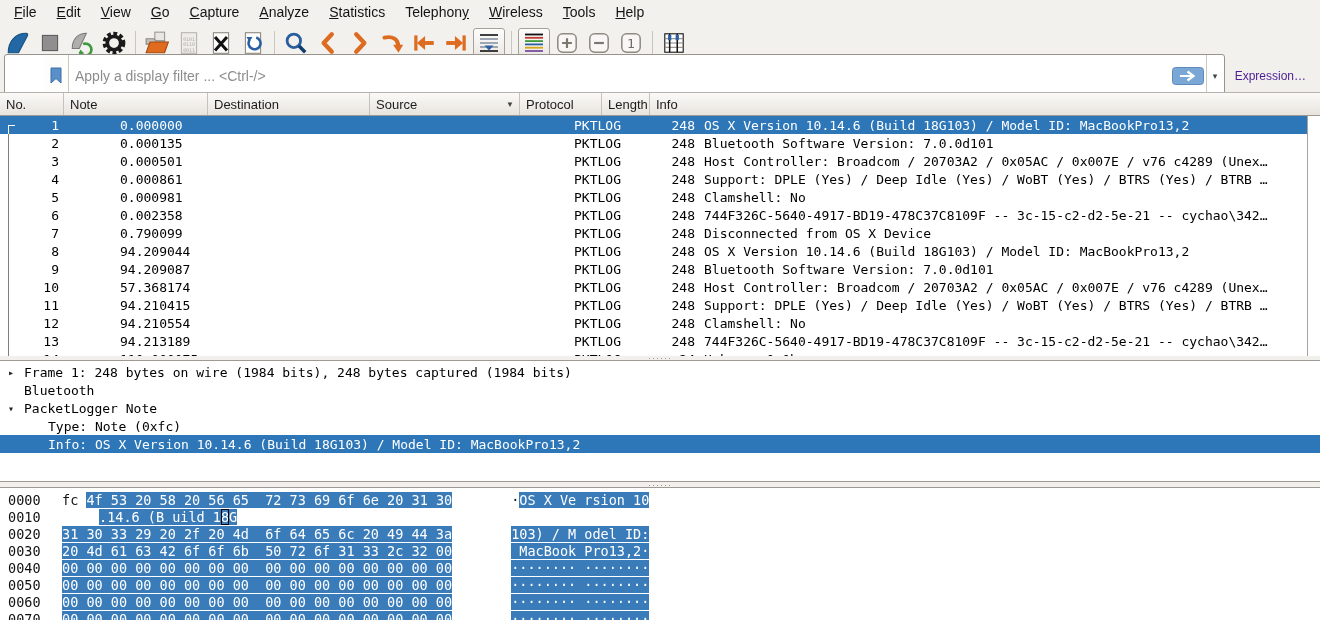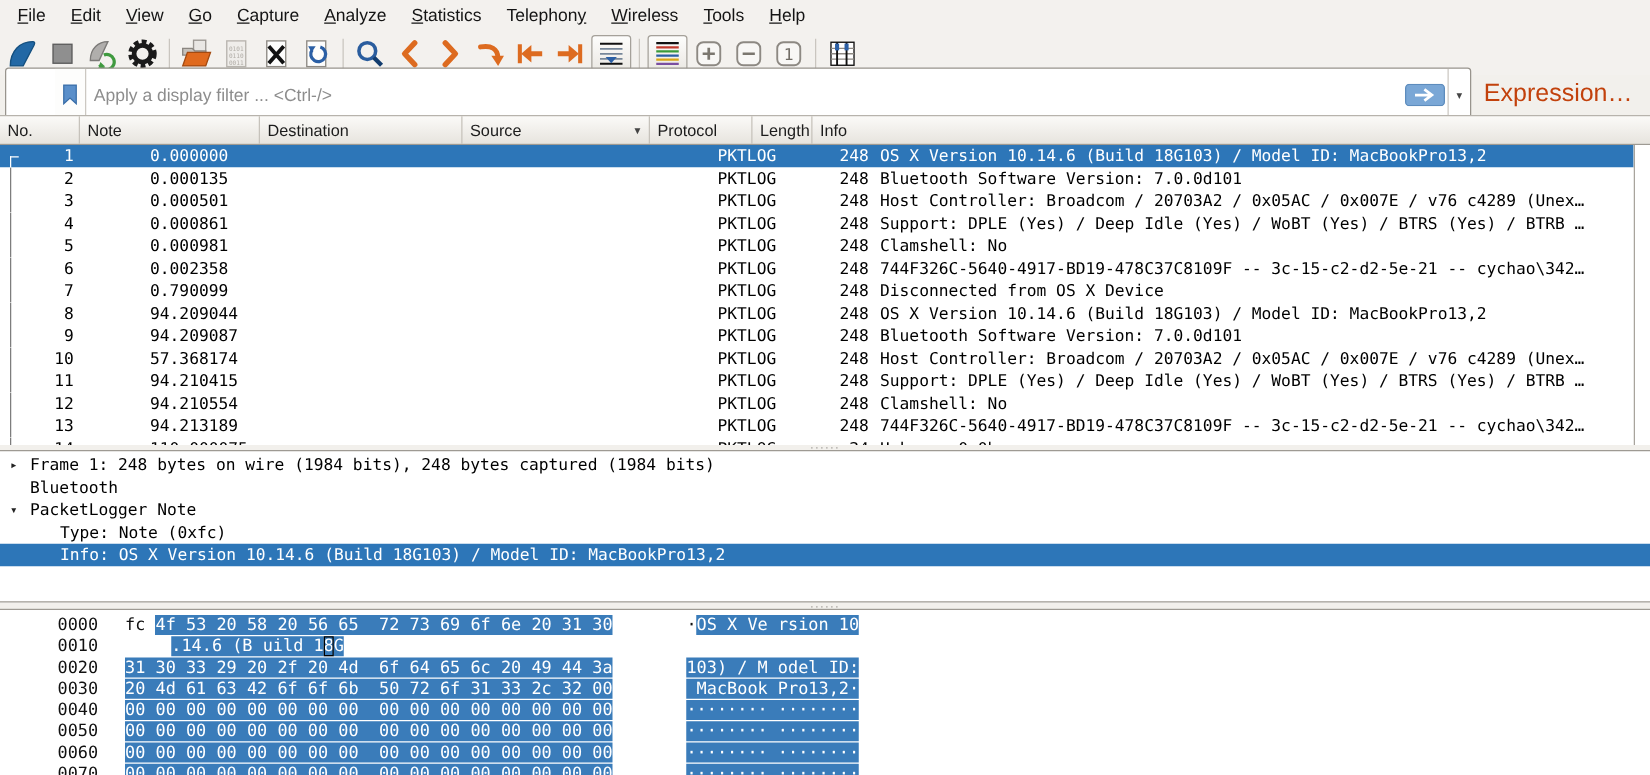--- a/index.html
+++ b/index.html
@@ -25,21 +25,21 @@
   .filter-box { flex:1; height:43px; background:#fff; border:1px solid #98948d;
                 border-radius:3px; display:flex; align-items:center; overflow:hidden;padding-left:39px; }
   .bookmark-box { width:25px; height:100%; border-right:1px solid #ccc8c2;
                   display:flex; align-items:center; justify-content:center; background:#fdfdfc; }
   .filter-input { flex:1; border:none; outline:none; font-size:14px; padding:0 6px;
                   color:#333; background:transparent; font-family:"Liberation Sans",sans-serif; }
   .filter-input::placeholder { color:#8d8d8d; opacity:1; }
   .apply-btn { margin-right:2px; display:flex; align-items:center; }
   .caret-btn { width:18px; height:100%; border-left:1px solid #ccc8c2; display:flex;
                align-items:center; justify-content:center; font-size:9px; color:#444; }
-  .expression { font-size:20px; color:#c2410c; padding:0 8px 0 2px; white-space:nowrap; }
+  .expression { font-size:12px; color:#4c1d95; padding:0 8px 0 2px; white-space:nowrap; }
 
   
   .packet-area { position:absolute; top:92px; left:0; width:1320px; height:264px; background:#fff; }
   .plist-header { display:flex; height:24px; background:linear-gradient(#fbfaf8,#e7e4de);
                   border-top:1px solid #b7b3ac; border-bottom:1px solid #9e9a93;
                   font-size:13px; color:#1c1c1c; }
   .hcell { padding:4px 0 0 6px; border-right:1px solid #c6c2bb; position:relative; height:100%; }
   .h-no{width:64px}.h-time{width:144px}.h-source{width:150px}.h-dest{width:162px}
   .h-proto{width:82px}.h-len{width:48px}.h-info{flex:1;border-right:none}
   .hdrop { position:absolute; right:5px; top:7px; font-size:8px; color:#444; }
@@ -75,21 +75,21 @@
                   font:13px "DejaVu Sans Mono", monospace; overflow:hidden; padding-top:2px; }
   .drow { height:18px; display:flex; align-items:center; white-space:pre; color:#000; }
   .drow.selected { background:#2d76b8; color:#fff; }
   .drow .exp { width:24px; padding-left:8px; font-size:10px; color:#222; flex:none; }
   .drow .ind { width:24px; flex:none; }
 
   
   .hex-pane { position:absolute; top:487px; left:0; width:1320px; bottom:0; background:#fff;
               border-top:1px solid #9e9a93; font:13.5px "DejaVu Sans Mono", monospace;
               overflow:hidden; padding-top:3px; }
-  .hrow { height:17px; display:flex; align-items:center; white-space:pre; color:#111;padding-left:38px; }
+  .hrow { height:17px; display:flex; align-items:center; white-space:pre; color:#111; }
   .hoffset { padding-left:8px; width:40px; flex:none; }
   .hhex { margin-left:22px; flex:none; }
   .hascii { margin-left:59px; flex:none; }
   .seg-p { color:#111; }
   .seg-h { background:#3a7cba; color:#fff; }
   .seg-b { background:#3a7cba; color:#fff; outline:1px solid #000; outline-offset:-1px; }
 </style>
 </head>
 <body>
 

